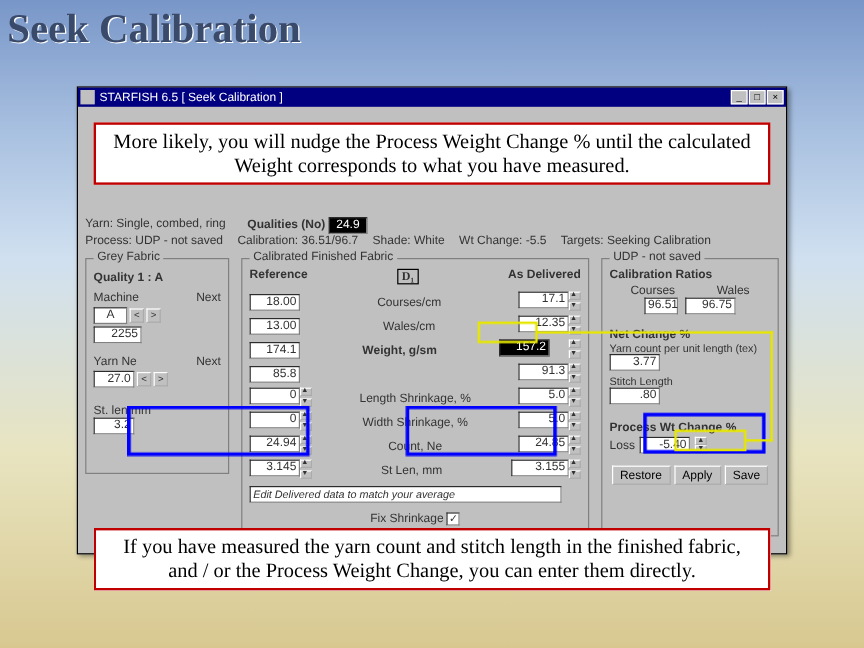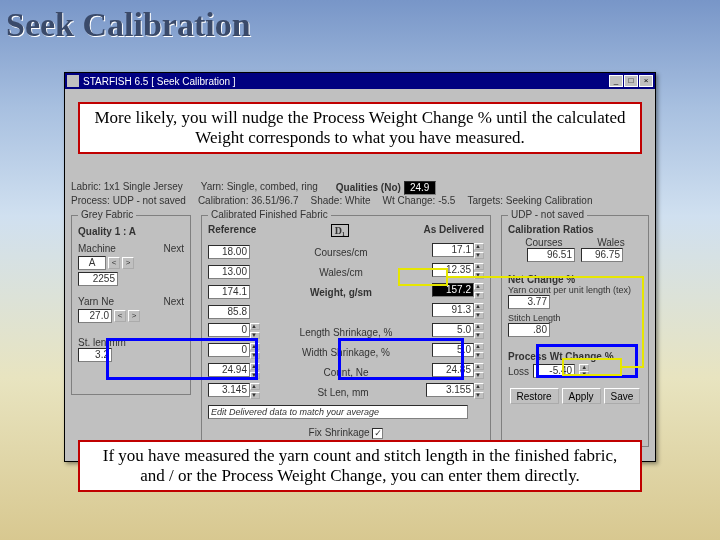--- a/index.html
+++ b/index.html
@@ -72,21 +72,20 @@
     <span>STARFISH 6.5   [ Seek Calibration ]</span>
     <div class="spacer"></div>
     <div class="btn">_</div>
     <div class="btn">□</div>
     <div class="btn">×</div>
   </div>
 
   <div class="content">
 
     <div style="position:absolute; left:6px; top:92px; display:flex; gap:18px; width:576px;">
-      <span class="lbl">Labric: <span>1x1 Single Jersey</span></span>
       <span class="lbl">Yarn: <span>Single, combed, ring</span></span>
       <span class="lbl"><b>Qualities (No)</b> <span class="field highlight-dark" style="width:32px;text-align:center">24.9</span></span>
     </div>
     <div style="position:absolute; left:6px; top:106px; display:flex; gap:12px; width:576px; font-size:10px;">
       <span class="lbl">Process: <span>UDP - not saved</span></span>
       <span class="lbl">Calibration: <span>36.51/96.7</span></span>
       <span class="lbl">Shade: <span>White</span></span>
       <span class="lbl"><span>Wt Change:</span> <span>-5.5</span></span>
       <span class="lbl">Targets: <span>Seeking Calibration</span></span>
     </div>
@@ -140,21 +139,21 @@
                 <span class="field" style="width: 42px;">12.35</span>
                 <span class="spinner">
                   <div>▲</div>
                   <div>▼</div>
                 </span>
               </span>
             </div>
             <div>
               <span class="field" style="width: 42px;">174.1</span>
               <span class="lbl" style="flex: 1 1 0%; text-align: center; font-weight: bold;">Weight, g/sm</span>
-              <span style="display: inline-flex;">
+              <span style="display: inline-flex; gap: 16px;">
                 <span class="field highlight-dark" style="width: 42px;">157.2</span>
                 <span class="spinner">
                   <div>▲</div>
                   <div>▼</div>
                 </span>
               </span>
             </div>
             <div>
               <span class="field" style="width: 42px;">85.8</span>
               <span style="display: inline-flex;">
@@ -246,21 +245,21 @@
 
     <div class="groupbox" style="left:436px; top:126px; width:148px; height:232px;">
       <div class="grouptitle">UDP - not saved</div>
       <div style="padding:8px 6px; font-size:10px;">
         <div style="font-weight:bold">Calibration Ratios</div>
         <div style="display:flex; justify-content:space-around; margin-top:2px;">
           <span class="lbl">Courses</span>
           <span class="lbl">Wales</span>
         </div>
         <div style="display:flex; gap:6px; justify-content:center;">
-          <span class="field" style="width:48px">96.51</span>
+          <span class="field" style="width:28px">96.51</span>
           <span class="field" style="width:42px">96.75</span>
         </div>
         <div style="font-weight:bold; margin-top:12px">Net Change %</div>
         <div class="lbl" style="font-size:9px">Yarn count per unit length (tex)</div>
         <div><span class="field" style="width:42px">3.77</span></div>
         <div class="lbl" style="font-size:9px; margin-top:4px">Stitch Length</div>
         <div><span class="field" style="width:42px">.80</span></div>
         <div style="font-weight:bold; margin-top:14px">Process Wt Change %</div>
         <div style="margin-top:2px; display:flex; align-items:center; gap:4px;">
           <span class="lbl">Loss</span>

